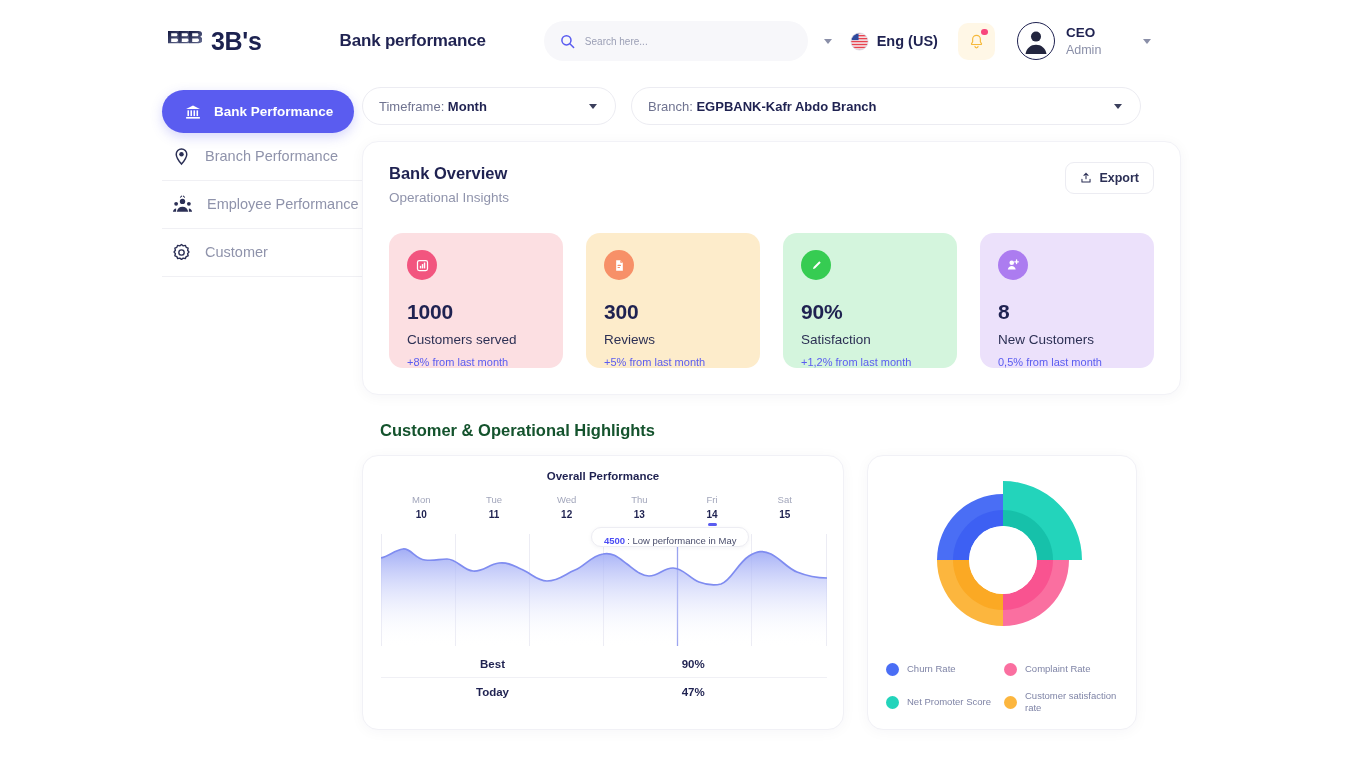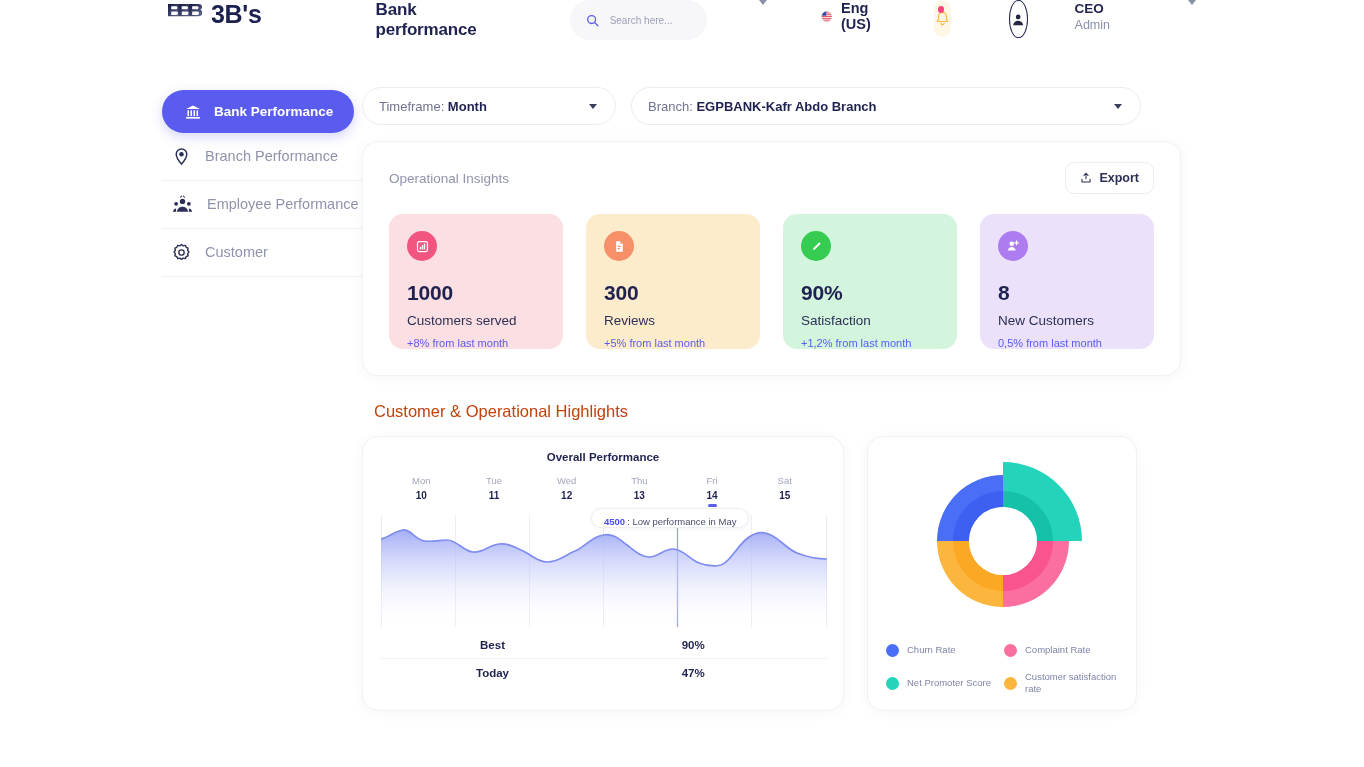--- a/index.html
+++ b/index.html
@@ -7,24 +7,23 @@
     width: 1364px; height: 767px;
     background: #ffffff;
     font-family: "Liberation Sans", sans-serif;
     color: #1f2251;
     overflow: hidden;
   }
   
   .header {
     height: 82px;
     display: flex;
-    align-items: flex-start;
+    align-items: center;
     padding: 0 168px;
     position: relative;
-    gap: 36px;
   }
   .logo-wrap { display: flex; align-items: center; gap: 9px; }
   .logo-mark { display: block; }
   .logo-text {
     font-size: 25px; font-weight: 700; letter-spacing: -.3px; color: #1c2250;
   }
   .header-title {
     font-size: 17px; font-weight: 700; color: #1f2251;
     margin-left: 78px; letter-spacing: -.2px;
   }
@@ -140,21 +139,21 @@
   }
   .stat-ic {
     width: 30px; height: 30px; border-radius: 50%;
     display: flex; align-items: center; justify-content: center;
   }
   .stat-val { font-size: 21px; font-weight: 700; color: #1f2251; margin-top: 20px; letter-spacing: -.2px; }
   .stat-lbl { font-size: 13.5px; color: #2c3054; margin-top: 8px; }
   .stat-delta { font-size: 11px; color: #5a5cf0; margin-top: 9px; }
 
   
-  .hl-title { font-size: 16.5px; font-weight: 400; margin: 26px 0 0 12px; color: #c2410c; }
+  .hl-title { font-size: 16.5px; font-weight: 700; margin: 26px 0 0 18px; color: #14532d; }
   .hl-row { display: flex; gap: 23px; margin-top: 15px; }
   .panel {
     background: #fff; border: 1px solid #f1f1f6; border-radius: 16px;
     box-shadow: 0 2px 14px rgba(31,34,81,.04);
   }
   .panel-chart { width: 482px; height: 275px; padding: 14px 18px 0 18px; position: relative; }
   .panel-donut { width: 270px; height: 275px; padding: 16px; position: relative; }
 
   .chart-title { font-size: 11.5px; font-weight: 700; text-align: center; color: #1f2251; }
   .days { display: flex; margin-top: 12px; padding: 0 4px; }
@@ -327,20 +326,21 @@
         <span class="sel-text"><span>Timeframe: </span><b>Month</b></span>
         <span class="tri"></span>
       </div>
       <div class="select select-br">
         <span class="sel-text"><span>Branch: </span><b>EGPBANK-Kafr Abdo Branch</b></span>
         <span class="tri"></span>
       </div>
     </div>
 
     <div class="overview">
+      <div class="ov-title">Bank Overview</div>
       <div class="ov-sub">Operational Insights</div>
 
       <button class="export-btn">
         <svg width="12" height="12" viewBox="0 0 16 16">
           <path d="M8 1.8 5.3 4.6M8 1.8l2.7 2.8M8 1.8v7.3" fill="none" stroke="#2b2f55" stroke-width="1.4" stroke-linecap="round" stroke-linejoin="round"></path>
           <path d="M2.6 9.7v3.6h10.8V9.7" fill="none" stroke="#2b2f55" stroke-width="1.4" stroke-linecap="round" stroke-linejoin="round"></path>
         </svg>
         <span>Export</span>
       </button>
 

